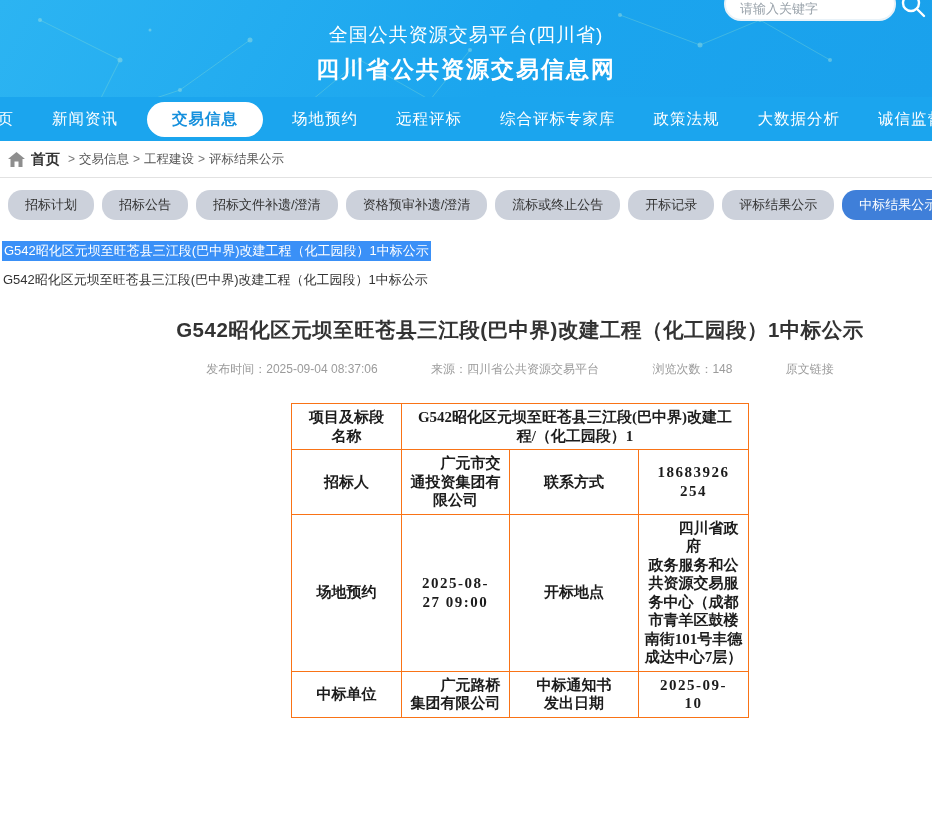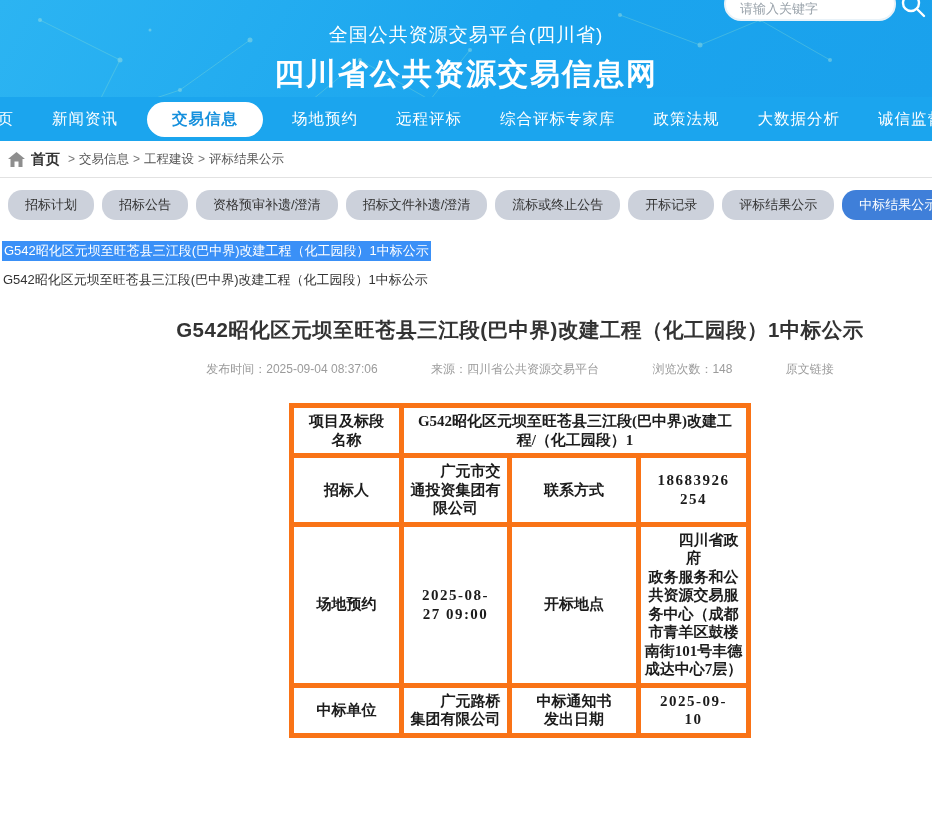--- a/index.html
+++ b/index.html
@@ -4,21 +4,21 @@
 <style>
   * { margin:0; padding:0; box-sizing:border-box; }
   html,body { width:932px; height:831px; overflow:hidden; background:#fff;
     font-family:"Liberation Sans","DejaVu Sans",sans-serif; }
 
   
   .header { position:relative; height:97px; background:linear-gradient(120deg,#2cb4f2 0%,#1ba5ee 55%,#1aa1ec 100%); overflow:hidden; }
   .header .deco { position:absolute; left:0; top:0; width:100%; height:141px; opacity:.5; pointer-events:none; }
   .site-titles { position:absolute; left:0; right:0; top:22px; text-align:center; color:#fff; }
   .site-sub { font-size:19px; letter-spacing:1px; }
-  .site-main { font-size:30px; font-weight:bold; letter-spacing:2px; margin-top:6px; }
+  .site-main { font-size:23px; font-weight:bold; letter-spacing:2px; margin-top:6px; }
 
   .searchbox { position:absolute; top:-13px; right:36px; width:172px; height:34px;
     background:#fff; border:2px solid #e9f2f8; border-radius:17px; }
   .searchbox input { width:100%; height:100%; border:none; outline:none; background:transparent;
     padding:12px 12px 4px 14px; font-size:13px; color:#444; font-family:inherit; }
   .searchbox input::placeholder { color:#9aa3ab; }
   .search-icon { position:absolute; top:-10px; right:4px; width:30px; height:30px; }
 
   
   .nav { position:relative; height:44px; background:#1ba5ee; }
@@ -51,21 +51,21 @@
   .article-title { margin-top:27px; text-align:center; font-size:20.5px; font-weight:600; color:#333; letter-spacing:.5px; }
   .article-meta { margin-top:17px; text-align:center; font-size:12px; color:#9b9b9b; }
   .article-meta span { margin:0 25px; }
   .article-meta .orig-link { cursor:pointer; }
 
   
   .doc { margin-top:25px; font-family:"Liberation Serif","DejaVu Serif",serif; color:#1c1c1c; }
   .doc-title { width:470px; margin:0 auto; text-align:center; font-size:22px; font-weight:bold;
     line-height:33px; white-space:pre-line; }
   table.bid { width:457px; margin:7px auto 0; border-collapse:collapse; table-layout:fixed; }
-  table.bid td { border:5px solid #f97316; text-align:center; vertical-align:middle;
+  table.bid td { border:1px solid #f97316; text-align:center; vertical-align:middle;
     font-size:15px; font-weight:bold; line-height:18.5px; padding:4px 3px;
     white-space:pre-line; word-break:break-all; }
   table.bid td.num { letter-spacing:1.5px; }
   .col1{width:110px}.col2{width:108px}.col3{width:129px}.col4{width:110px}
 </style>
 </head>
 <body>
 
 <div class="header">
   <svg class="deco" viewBox="0 0 932 141">
@@ -129,22 +129,22 @@
   <span class="crumb-item">交易信息</span>
   <span class="crumb-sep">&gt;</span>
   <span class="crumb-item">工程建设</span>
   <span class="crumb-sep">&gt;</span>
   <span class="crumb-item">评标结果公示</span>
 </div>
 
 <div class="tabsbar">
   <div class="tab">招标计划</div>
   <div class="tab">招标公告</div>
+  <div class="tab">招标文件补遗/澄清</div>
   <div class="tab">资格预审补遗/澄清</div>
-  <div class="tab">招标文件补遗/澄清</div>
   <div class="tab">流标或终止公告</div>
   <div class="tab">开标记录</div>
   <div class="tab">评标结果公示</div>
   <div class="tab active">中标结果公示</div>
 
 </div>
 
 <div class="links">
   <div class="link-selected">G542昭化区元坝至旺苍县三江段(巴中界)改建工程（化工园段）1中标公示</div>
   <div class="link-plain">G542昭化区元坝至旺苍县三江段(巴中界)改建工程（化工园段）1中标公示</div>

